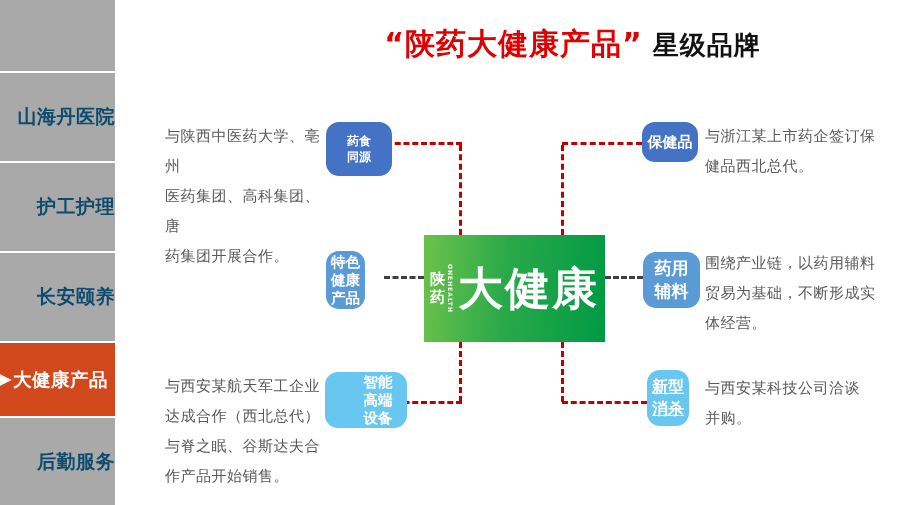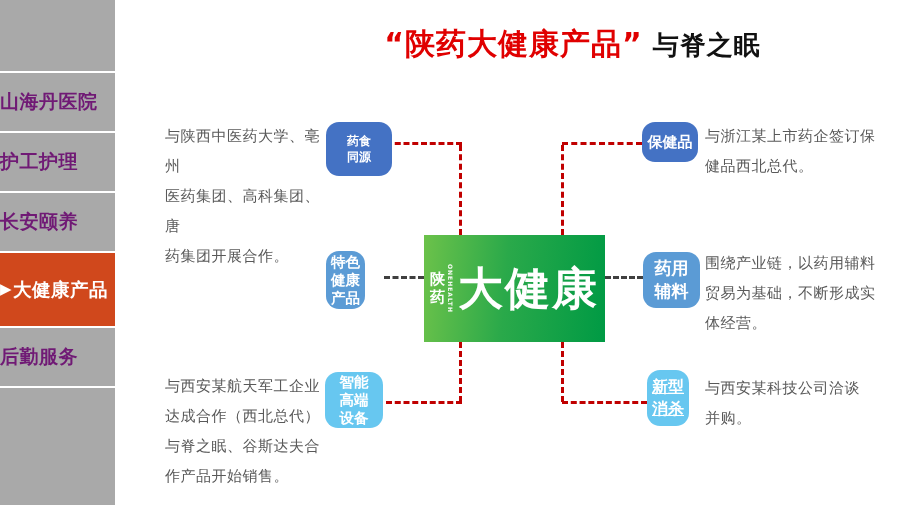--- a/index.html
+++ b/index.html
@@ -5,22 +5,22 @@
   html,body{margin:0;padding:0;background:#fff;}
   .slide{position:relative;width:900px;height:505px;background:#ffffff;overflow:hidden;
          font-family:"DejaVu Sans","Liberation Sans",sans-serif;}
 
   
   .sidebar{position:absolute;left:0;top:0;width:115px;height:505px;background:#ffffff;
            display:flex;flex-direction:column;}
   .sb-block{background:#a9a9a9;margin-bottom:2px;flex:0 0 auto;}
   .sb-spacer-top{height:71px;}
   .sb-spacer-bottom{flex:1 1 auto;margin-bottom:0;}
-  .sb-item{height:58px;display:flex;align-items:center;justify-content:flex-start;
-           color:#701a75;font-size:19px;font-weight:700;letter-spacing:0.5px;cursor:default;}
+  .sb-item{height:88px;display:flex;align-items:center;justify-content:flex-end;
+           color:#0c4a6e;font-size:19px;font-weight:700;letter-spacing:0.5px;cursor:default;}
   .sb-item.active{height:73px;background:#d0481c;color:#ffffff;justify-content:flex-start;}
   .sb-item.active .arrow{font-size:15px;margin:0 1px 0 0;line-height:1;}
   .sb-item.active .lbl{font-size:18.5px;}
 
   
   .title{position:absolute;left:115px;top:24px;width:785px;margin:0;padding-left:65px;
          text-align:center;font-weight:700;white-space:nowrap;}
   .t-red{color:#e00000;font-size:30px;letter-spacing:1px;}
   .t-black{color:#111111;font-size:26px;margin-left:10px;letter-spacing:1px;}
 
@@ -91,21 +91,21 @@
       <span class="arrow">▶</span>
       <span class="lbl">大健康产品</span>
     </div>
     <div class="sb-block sb-item">
       <span class="lbl">后勤服务</span>
     </div>
     <div class="sb-block sb-spacer-bottom"></div>
   </aside>
 
   <h1 class="title">
-    <span class="t-red">“陕药大健康产品”</span><span class="t-black">与脊之眠</span>
+    <span class="t-red">“陕药大健康产品”</span><span class="t-black">星级品牌</span>
   </h1>
 
   <div class="note note-tl">与陕西中医药大学、亳州
 医药集团、高科集团、唐
 药集团开展合作。</div>
   <div class="note note-bl">与西安某航天军工企业
 达成合作（西北总代）
 与脊之眠、谷斯达夫合
 作产品开始销售。</div>
   <div class="note note-tr">与浙江某上市药企签订保
@@ -125,21 +125,21 @@
   <div class="conn v c-br-v"></div>
   <div class="conn h c-br-h"></div>
   <div class="conn h gray c-ml-h"></div>
   <div class="conn h gray c-mr-h"></div>
 
   <div class="node node-ysty" style="background: rgb(68, 114, 196);">药食
 同源</div>
   <div class="node node-tsjk" style="background: rgb(91, 155, 213);">特色
 健康
 产品</div>
-  <div class="node node-zngd" style="background: rgb(103, 199, 240);">智能
+  <div class="node node-zngd" style="background: rgb(103, 199, 240); padding-left: 24px;">智能
 高端
 设备</div>
   <div class="node node-bjp" style="background: rgb(68, 114, 196);">保健品</div>
   <div class="node node-yyfl" style="background: rgb(91, 155, 213);">药用
 辅料</div>
   <div class="node node-xxxs" style="background: rgb(103, 199, 240);">新型
 消杀</div>
 
   <div class="center-box">
     <span class="brand-cn">陕

